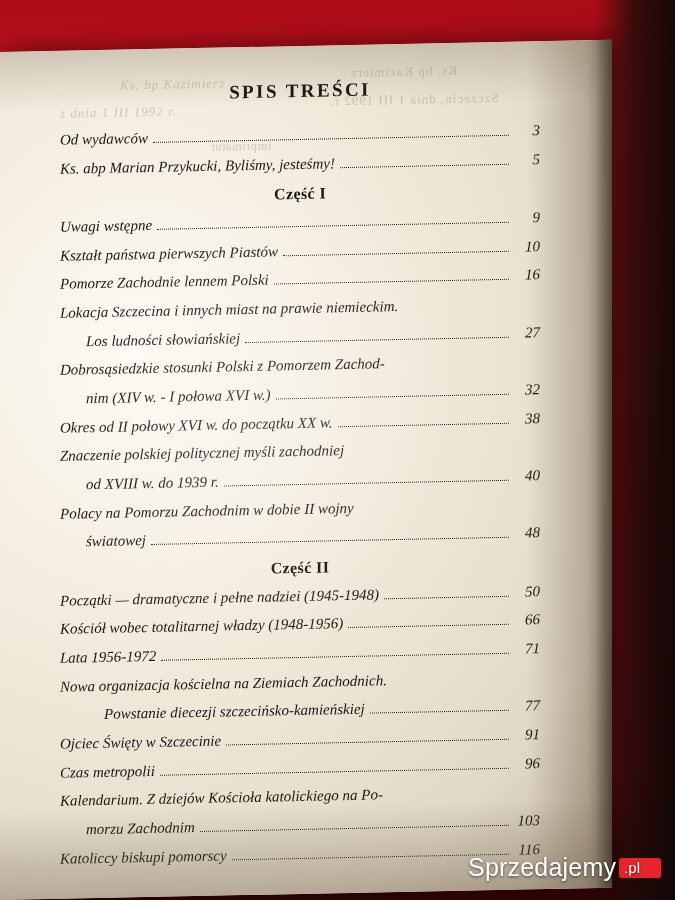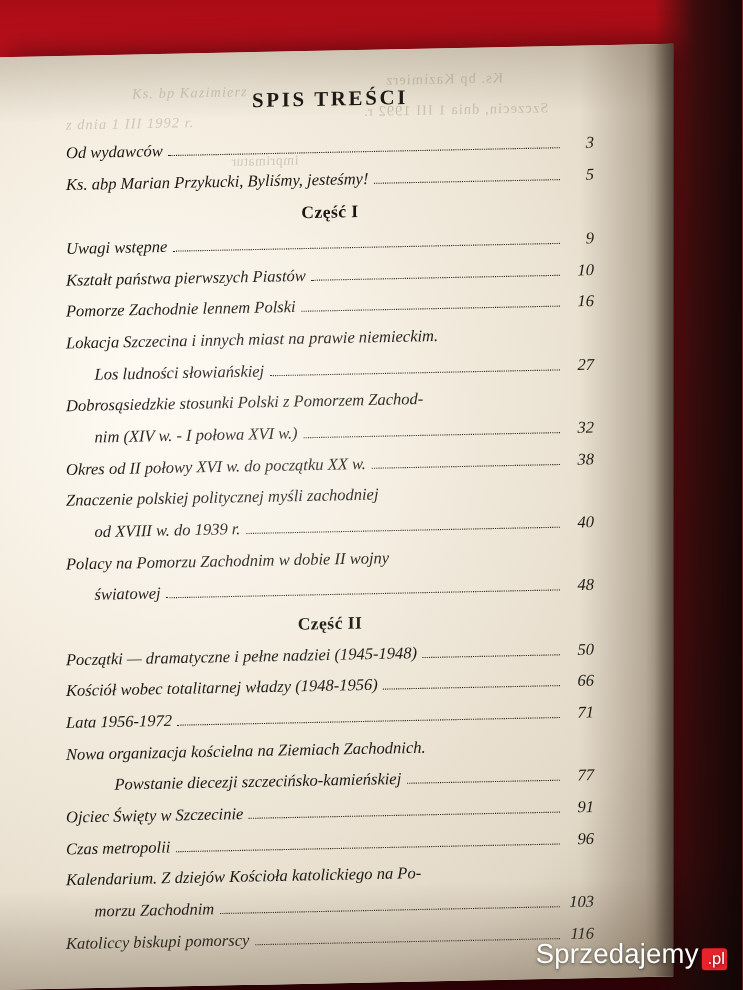--- a/index.html
+++ b/index.html
@@ -150,32 +150,32 @@
   .indent-1 { padding-left: 26px; }
   .indent-2 { padding-left: 44px; }
   .no-dots .dots { border-bottom: none; }
 
   
   .watermark {
     position: absolute;
     right: 14px;
     bottom: 18px;
     display: flex;
-    align-items: flex-end;
+    align-items: center;
     font-family: "Liberation Sans", sans-serif;
     font-size: 25px;
     color: #ffffff;
     letter-spacing: .2px;
     text-shadow: 0 1px 3px rgba(0,0,0,0.6);
   }
   .watermark .wm-badge {
     background: #e8232a;
     color: #fff;
     font-size: 15px;
-    padding: 1px 2px 2px 5px;
+    padding: 1px 21px 2px 5px;
     border-radius: 3px;
     margin-left: 3px;
     letter-spacing: 0;
   }
   .glare {
     position: absolute;
     left: 40px; top: 120px;
     width: 420px; height: 500px;
     background: radial-gradient(ellipse at center, rgba(255,255,255,0.18) 0%, rgba(255,255,255,0) 70%);
     pointer-events: none;

